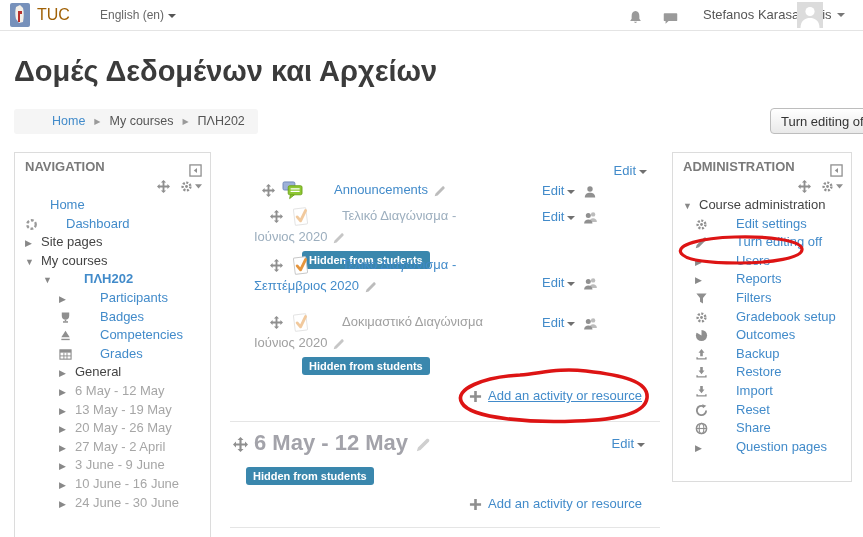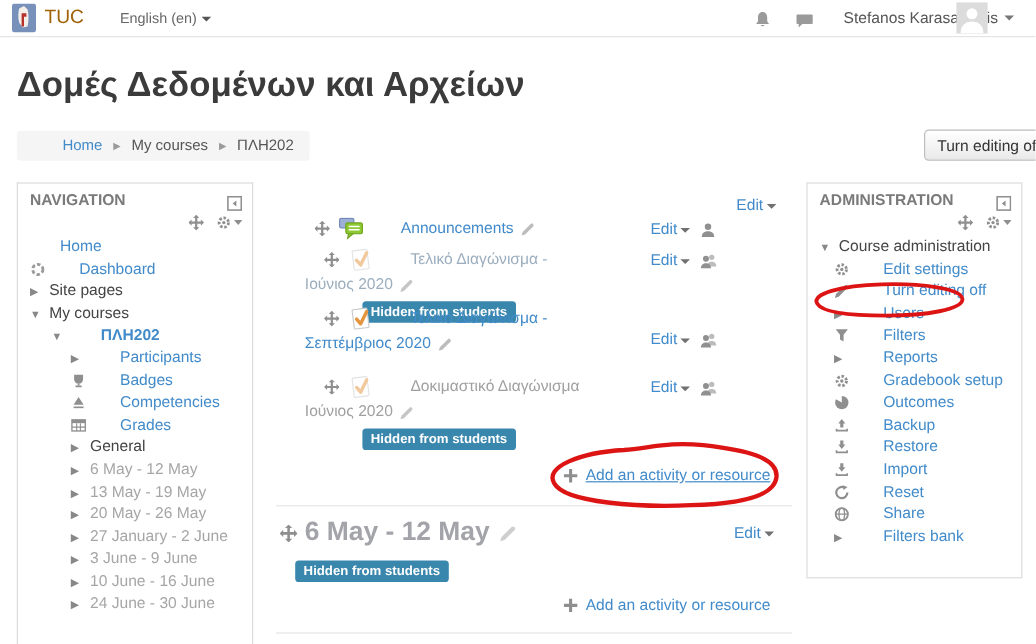--- a/index.html
+++ b/index.html
@@ -239,21 +239,21 @@
     <li class="lvl2"><span class="tw"><svg width="13" height="13" class="ic">
             <use href="#i-comp"></use>
           </svg></span><a>Competencies</a></li>
     <li class="lvl2"><span class="tw"><svg width="13" height="13" class="ic">
             <use href="#i-grades"></use>
           </svg></span><a>Grades</a></li>
     <li class="lvl2"><span class="tw arw">▶</span><span class="txt">General</span></li>
     <li class="lvl2"><span class="tw arw">▶</span><span class="dim">6 May - 12 May</span></li>
     <li class="lvl2"><span class="tw arw">▶</span><span class="dim">13 May - 19 May</span></li>
     <li class="lvl2"><span class="tw arw">▶</span><span class="dim">20 May - 26 May</span></li>
-    <li class="lvl2"><span class="tw arw">▶</span><span class="dim">27 January - 2 June</span></li>
+    <li class="lvl2"><span class="tw arw">▶</span><span class="dim">27 May - 2 April</span></li>
     <li class="lvl2"><span class="tw arw">▶</span><span class="dim">3 June - 9 June</span></li>
     <li class="lvl2"><span class="tw arw">▶</span><span class="dim">10 June - 16 June</span></li>
     <li class="lvl2"><span class="tw arw">▶</span><span class="dim">24 June - 30 June</span></li>
   </ul>
 </div>
 
 <div class="block adm-block">
   <div class="blk-title">ADMINISTRATION</div>
   <span class="blk-dock"><svg width="13" height="13" class="ic">
         <use href="#i-dock"></use>
@@ -270,24 +270,24 @@
   </div>
   <ul class="tree">
     <li class="lvl0"><span class="tw arw">▼</span><span class="txt">Course administration</span></li>
     <li class="lvlc"><span class="tw"><svg width="13" height="13" class="ic">
             <use href="#i-gear"></use>
           </svg></span><a>Edit settings</a></li>
     <li class="lvlc"><span class="tw"><svg width="13" height="13" class="ic">
             <use href="#i-pencil"></use>
           </svg></span><a>Turn editing off</a></li>
     <li class="lvlc"><span class="tw arw">▶</span><a>Users</a></li>
+    <li class="lvlc"><span class="tw arw">▶</span><a>Reports</a></li>
     <li class="lvlc"><span class="tw"><svg width="13" height="13" class="ic">
             <use href="#i-funnel"></use>
           </svg></span><a>Filters</a></li>
-    <li class="lvlc"><span class="tw arw">▶</span><a>Reports</a></li>
     <li class="lvlc"><span class="tw"><svg width="13" height="13" class="ic">
             <use href="#i-gear"></use>
           </svg></span><a>Gradebook setup</a></li>
     <li class="lvlc"><span class="tw"><svg width="13" height="13" class="ic">
             <use href="#i-pie"></use>
           </svg></span><a>Outcomes</a></li>
     <li class="lvlc"><span class="tw"><svg width="13" height="13" class="ic">
             <use href="#i-upload"></use>
           </svg></span><a>Backup</a></li>
     <li class="lvlc"><span class="tw"><svg width="13" height="13" class="ic">
@@ -295,21 +295,21 @@
           </svg></span><a>Restore</a></li>
     <li class="lvlc"><span class="tw"><svg width="13" height="13" class="ic">
             <use href="#i-download"></use>
           </svg></span><a>Import</a></li>
     <li class="lvlc"><span class="tw"><svg width="13" height="13" class="ic">
             <use href="#i-reset"></use>
           </svg></span><a>Reset</a></li>
     <li class="lvlc"><span class="tw"><svg width="13" height="13" class="ic">
             <use href="#i-globe"></use>
           </svg></span><a>Share</a></li>
-    <li class="lvlc"><span class="tw arw">▶</span><a>Filters bank</a></li>
+    <li class="lvlc"><span class="tw arw">▶</span><a>Question pages</a></li>
   </ul>
 </div>
 
 <div class="center">
 
   <span class="editmenu" style="top:163px; right:13px"><span>Edit</span><span class="caret"></span></span>
 
   <div class="activity" style="top:180px">
     <span class="mv"><svg width="13" height="13" class="ic">
           <use href="#i-move"></use>

